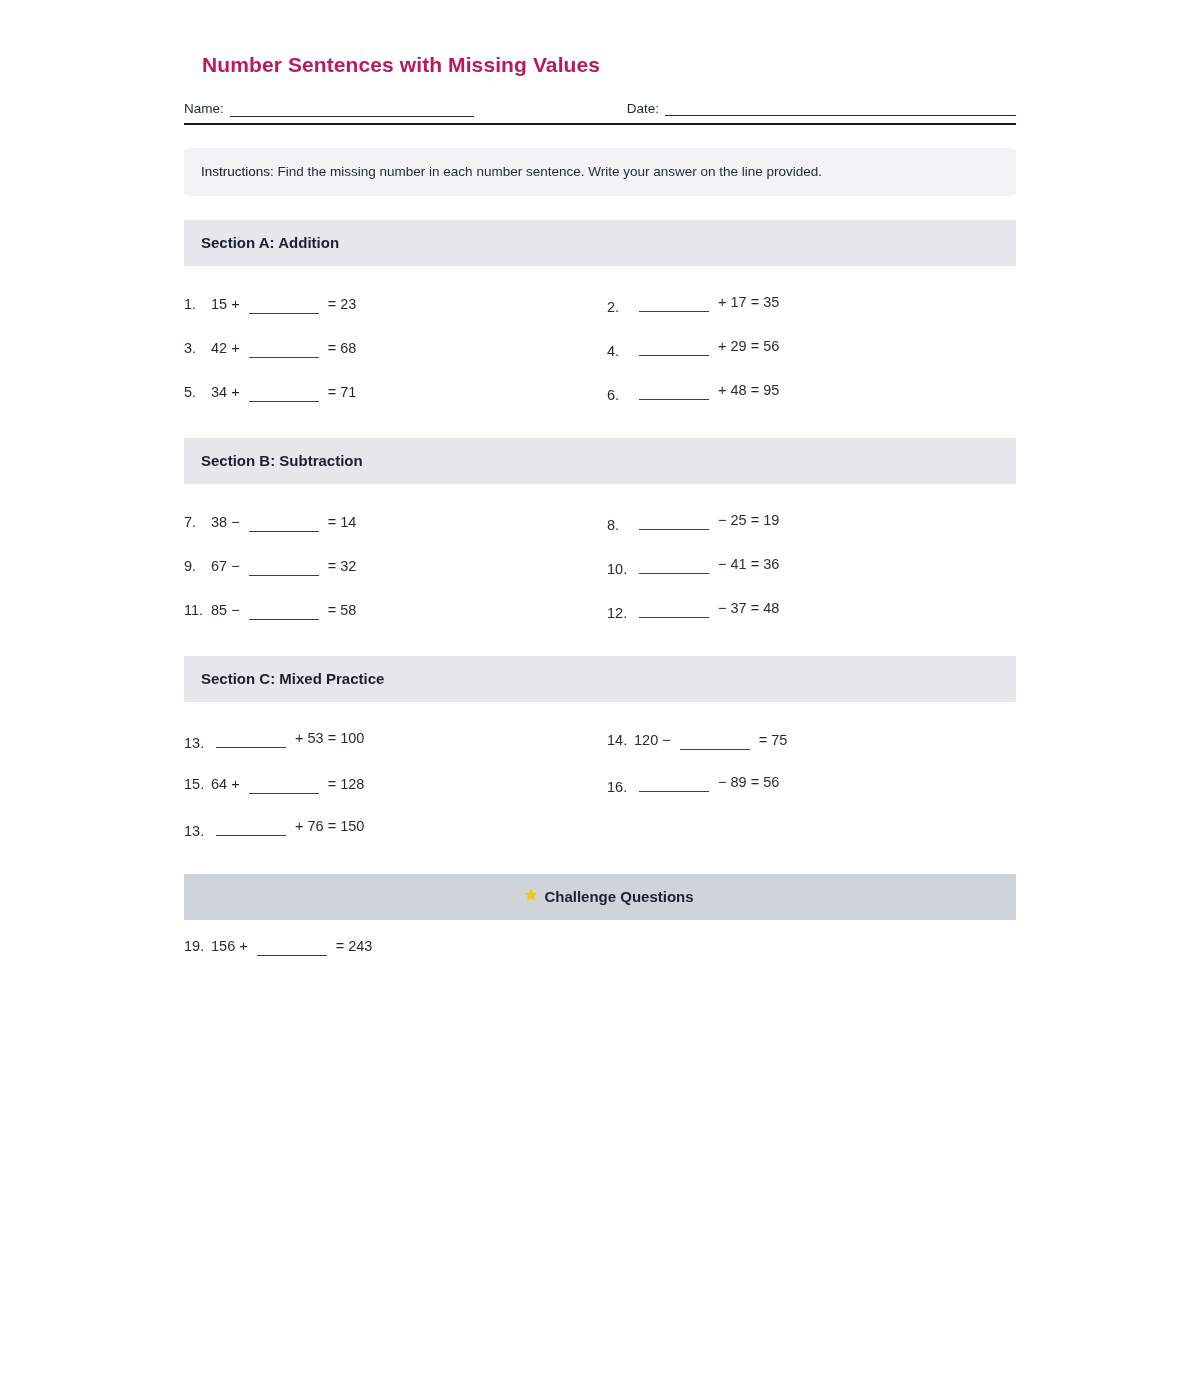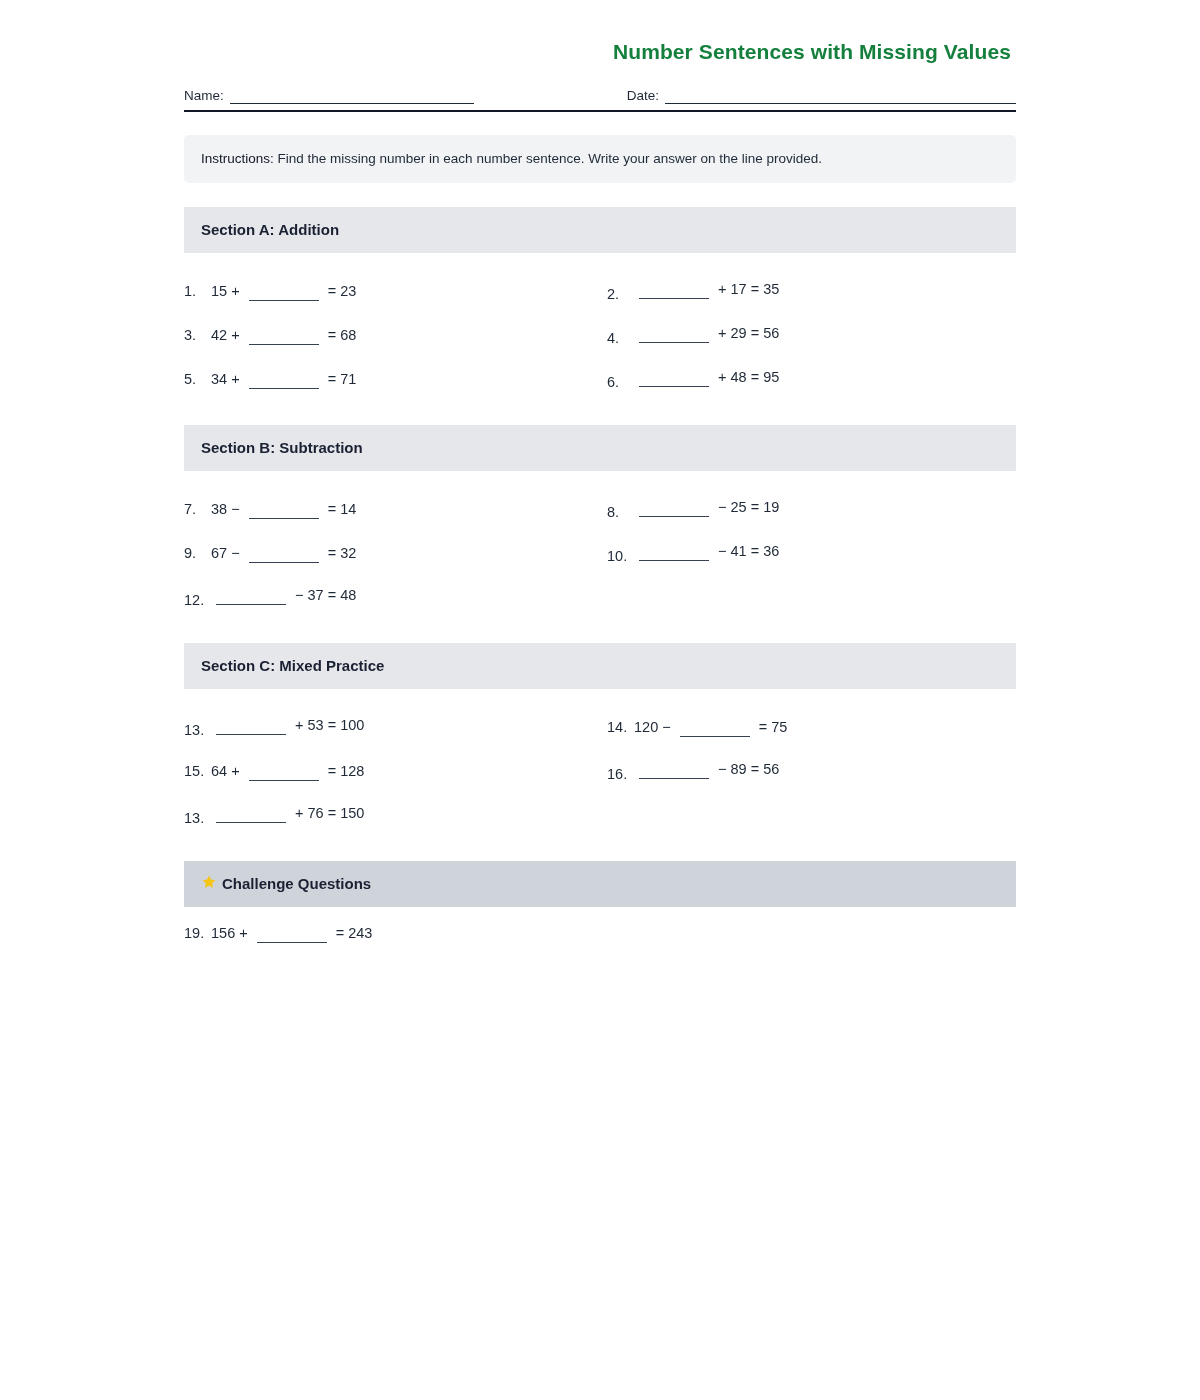--- a/index.html
+++ b/index.html
@@ -23,47 +23,46 @@
   }
   .sheet {
     position: absolute;
     left: 184px;
     top: 0;
     width: 832px;
   }
 
   
   .title {
-    text-align: right;
+    text-align: left;
     font-size: 21px;
     font-weight: bold;
-    color: #15803d;
+    color: #be185d;
     letter-spacing: 0.1px;
-    margin: 5px;
+    margin: 18px;
     padding-top: 33px;
     line-height: 28px;
   }
 
   
   .namedate {
     display: flex;
     align-items: flex-end;
     margin-top: 22px;
     font-size: 13.5px;
     color: #1f2937;
     gap: 41px;
   }
   .nd-left {
     display: flex;
     align-items: flex-end;
     flex: 0 0 auto;
   }
   .nd-right {
     display: flex;
-    align-items: flex-end;
     flex: 1 1 auto;
     margin-left: 112px;
   }
   .nd-label {
     white-space: nowrap;
     line-height: 16px;
   }
   .nd-rule {
     border-bottom: 1.3px solid #1f2937;
     height: 14px;
@@ -97,20 +96,21 @@
     margin-top: 24px;
     background: #e5e7eb;
     padding: 13px 0 13px 17px;
     font-size: 15px;
     font-weight: bold;
     color: #1b2133;
     line-height: 20px;
   }
   .section-band.challenge {
     background: #ced4da;
+    text-align: center;
   }
   .band-star {
     display: inline-block;
     font-size: 15px;
     line-height: 20px;
     margin-right: 5px;
     vertical-align: -1px;
     color: #f5c518;
   }
   .band-star svg { display: block; }
@@ -275,20 +275,28 @@
               <span class="pnum">10.</span>
               <span class="pexpr">
                 <span class="tok"></span>
                 <span class="blank"></span>
                 <span class="tok"> − 41 = 36</span>
               </span>
             </div>
           </div>
           <div class="prow">
             <div class="pcell">
+              <span class="pnum">11.</span>
+              <span class="pexpr">
+                <span class="tok">85 − </span>
+                <span class="blank"></span>
+                <span class="tok"> = 58</span>
+              </span>
+            </div>
+            <div class="pcell">
               <span class="pnum">12.</span>
               <span class="pexpr">
                 <span class="tok"></span>
                 <span class="blank"></span>
                 <span class="tok"> − 37 = 48</span>
               </span>
             </div>
           </div>
         </div>
         <div class="section-band"><span>Section C: Mixed Practice</span></div>

